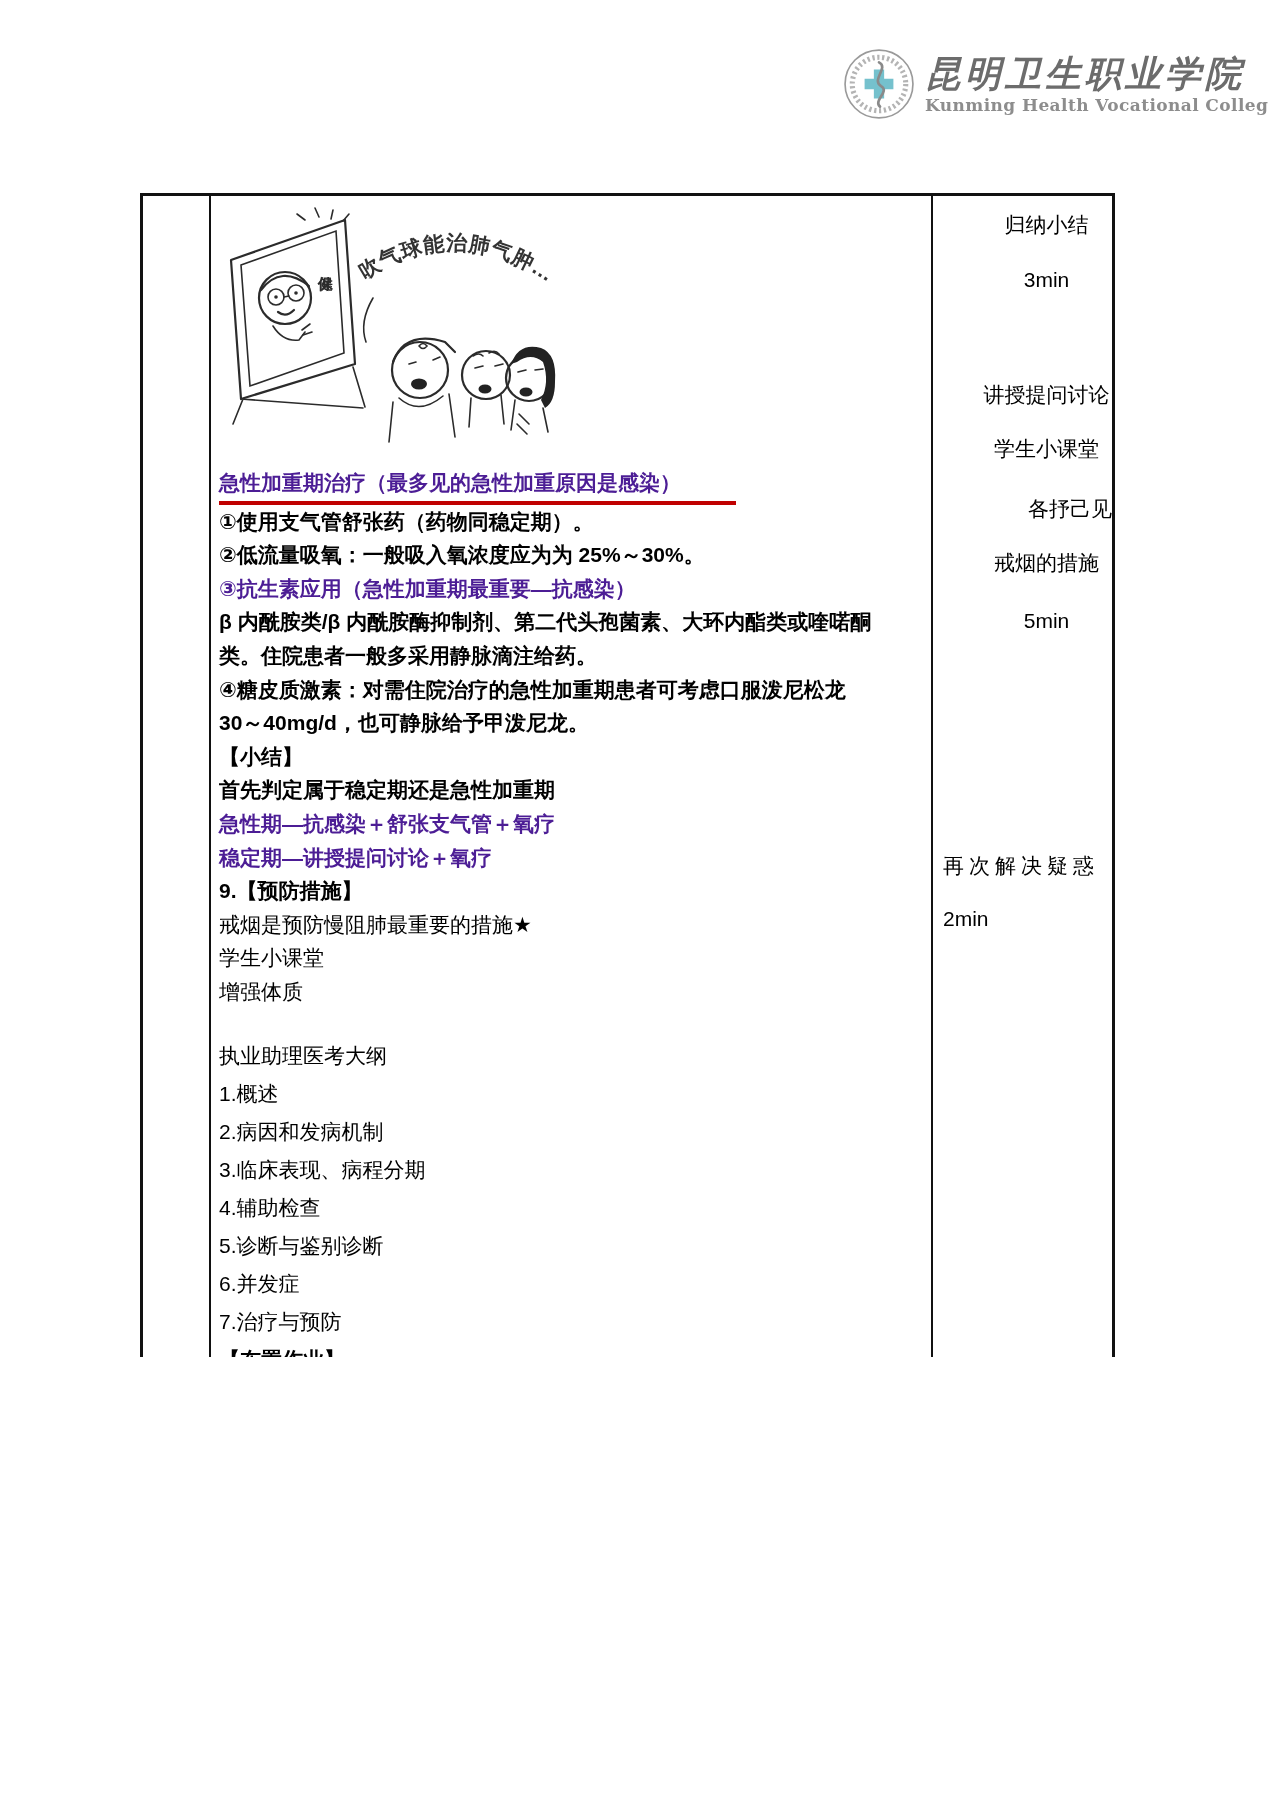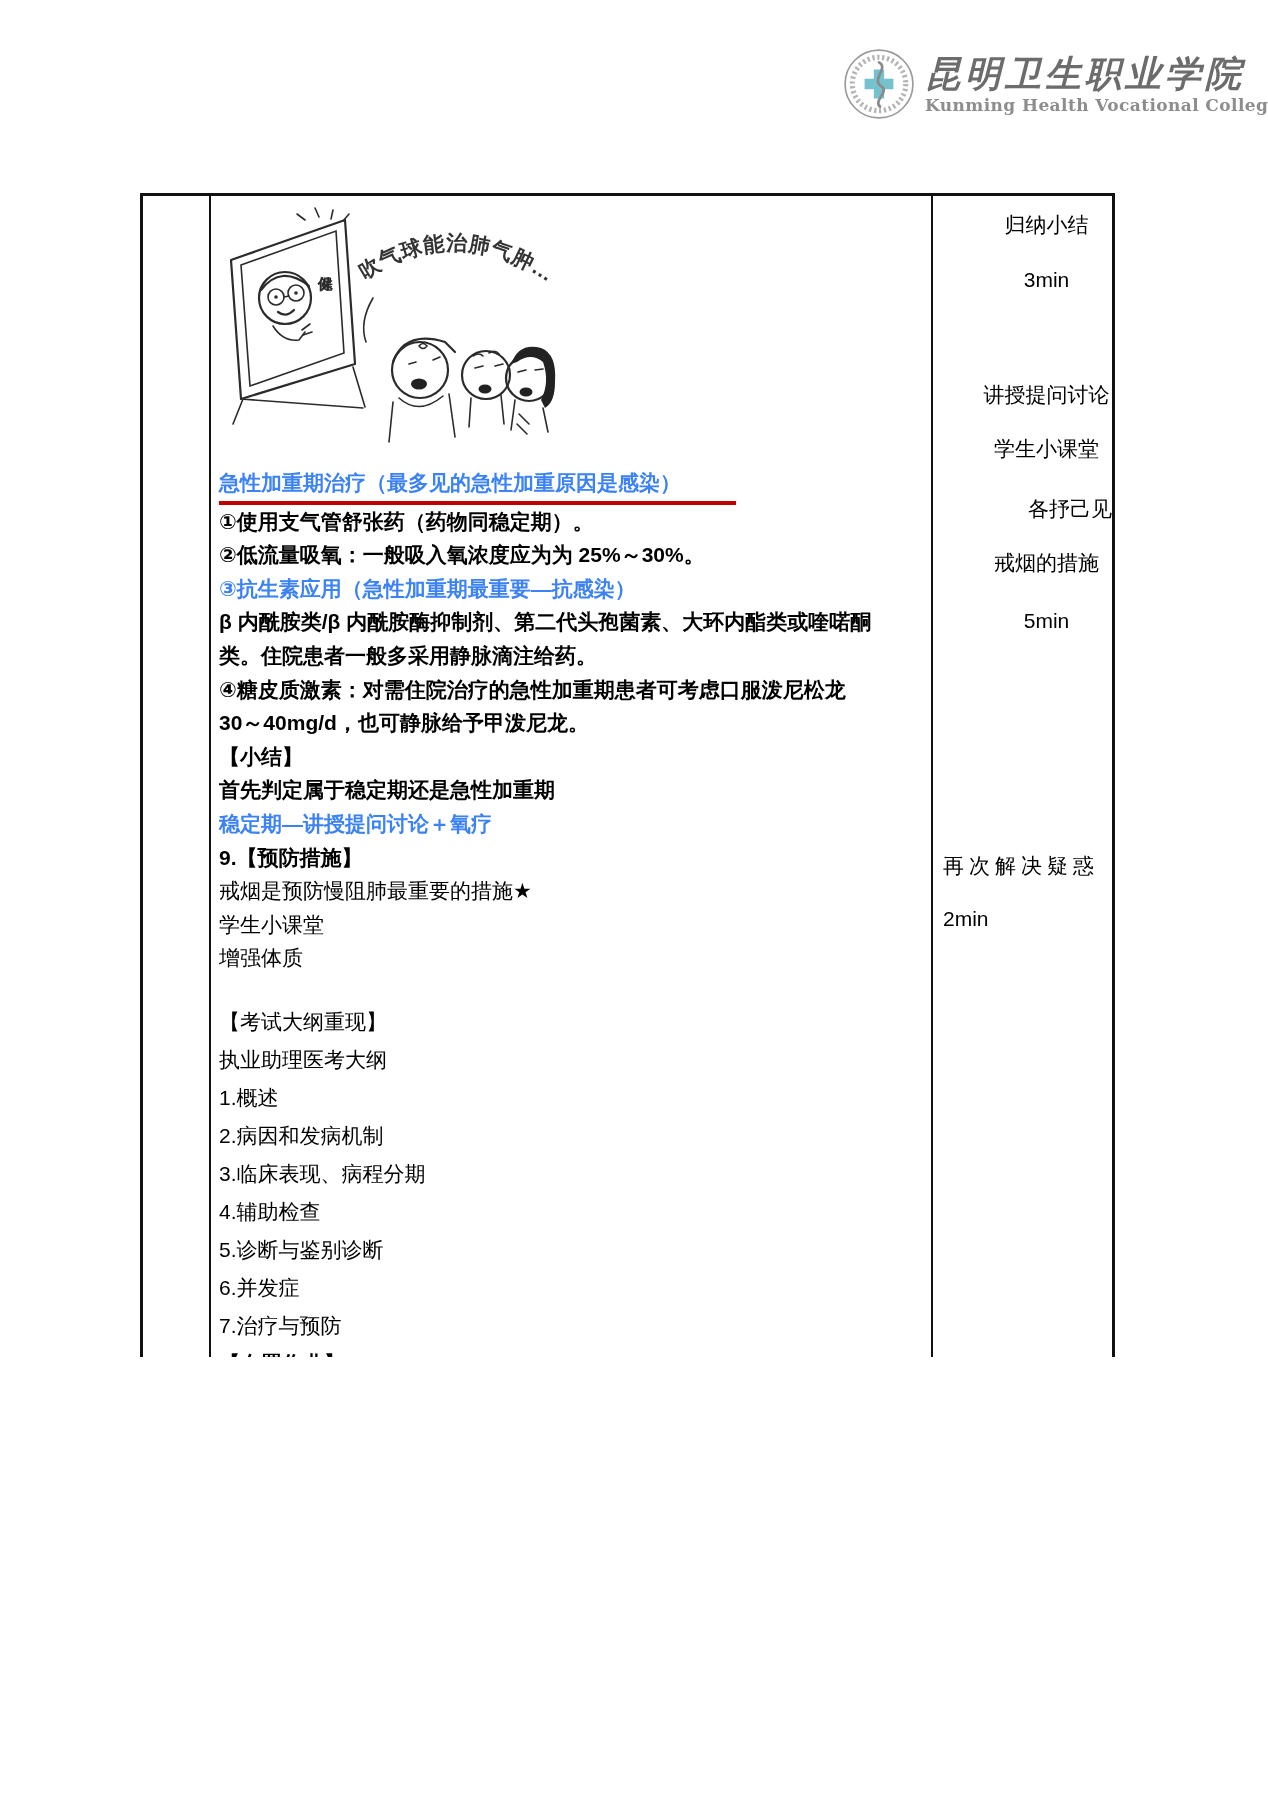--- a/index.html
+++ b/index.html
@@ -57,21 +57,21 @@
   .text-block-a{padding:0 8px 0 8px;}
   .text-block-a p{
     margin:0;font-size:21px;line-height:33.6px;
     font-weight:700;white-space:nowrap;
   }
   .text-block-b{padding:0 8px 0 8px;margin-top:28px;}
   .text-block-b p{
     margin:0;font-size:21px;line-height:38px;
     font-weight:400;white-space:nowrap;
   }
-  .red{color:#3b82f6;}
+  .red{color:#4c1d95;}
   .reg{font-weight:400 !important;}
   .bold{font-weight:700 !important;}
   .u{
     display:inline-block;
     border-bottom:4px solid #c00000;
     padding-right:55px;padding-bottom:1px;
   }
 
   
   .side-note{
@@ -174,29 +174,29 @@
         <p class="red"><span class="u">急性加重期治疗（最多见的急性加重原因是感染）</span></p>
         <p>①使用支气管舒张药（药物同稳定期）。</p>
         <p>②低流量吸氧：一般吸入氧浓度应为为 25%～30%。</p>
         <p class="red">③抗生素应用（急性加重期最重要—抗感染）</p>
         <p>β 内酰胺类/β 内酰胺酶抑制剂、第二代头孢菌素、大环内酯类或喹喏酮</p>
         <p>类。住院患者一般多采用静脉滴注给药。</p>
         <p>④糖皮质激素：对需住院治疗的急性加重期患者可考虑口服泼尼松龙</p>
         <p>30～40mg/d，也可静脉给予甲泼尼龙。</p>
         <p>【小结】</p>
         <p>首先判定属于稳定期还是急性加重期</p>
+        <p class="red">急性期—抗感染＋舒张支气管＋氧疗</p>
         <p class="red">稳定期—讲授提问讨论＋氧疗</p>
         <p>9.【预防措施】</p>
         <p class="reg">戒烟是预防慢阻肺最重要的措施★</p>
         <p class="reg">学生小课堂</p>
         <p class="reg">增强体质</p>
       </div>
 
       <div class="text-block-b">
-        <p>【考试大纲重现】</p>
         <p>执业助理医考大纲</p>
         <p>1.概述</p>
         <p>2.病因和发病机制</p>
         <p>3.临床表现、病程分期</p>
         <p>4.辅助检查</p>
         <p>5.诊断与鉴别诊断</p>
         <p>6.并发症</p>
         <p>7.治疗与预防</p>
         <p class="bold">【布置作业】</p>
       </div>

